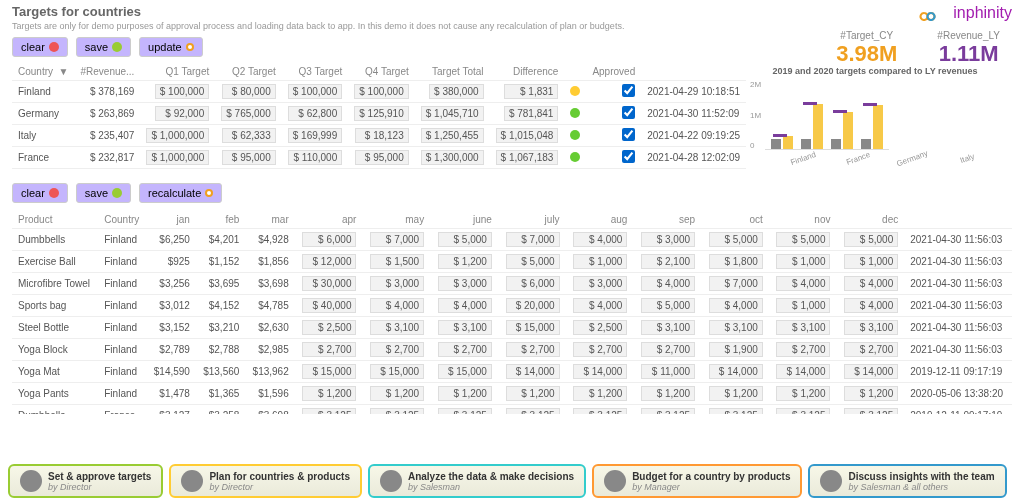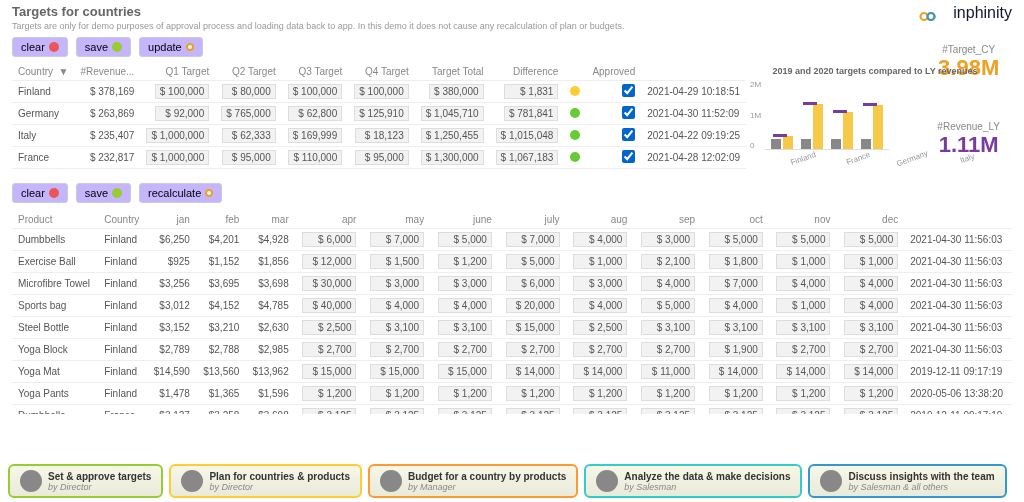--- a/index.html
+++ b/index.html
@@ -1,23 +1,23 @@
 <!DOCTYPE html>
 <html><head>
 <meta charset="utf-8">
 <style>
   * { box-sizing: border-box; margin: 0; padding: 0; }
   body { font-family: Arial, sans-serif; font-size: 11px; color: #555; background: #fff; width: 1024px; height: 502px; overflow: hidden; position: relative; }
   .header { display: flex; justify-content: space-between; align-items: flex-start; padding: 4px 12px 0 12px; }
   .title-block { flex: 1; }
   .title { font-size: 13px; font-weight: bold; color: #666; }
   .subtitle { font-size: 9px; color: #999; margin-top: 2px; }
-  .logo { display: flex; align-items: center; gap: 8px; font-size: 16px; color: #0f172a; }
+  .logo { display: flex; align-items: center; gap: 8px; font-size: 16px; color: #a21caf; }
   .logo svg { width: 28px; height: 16px; }
-  .kpis { position: absolute; right: 24px; top: 44px; display: flex; gap: 40px; flex-direction: column; }
+  .kpis { position: absolute; right: 24px; top: 30px; display: flex; gap: 40px; }
   .kpi { text-align: center; }
   .kpi-label { font-size: 10px; color: #888; }
   .kpi-val { font-size: 22px; font-weight: bold; }
   .kpi-1 .kpi-val { color: #f0a020; }
   .kpi-2 .kpi-val { color: #7a3c9c; }
   .chart-block { position: absolute; right: 24px; top: 66px; width: 250px; }
   .chart-title { font-size: 9px; color: #666; font-weight: bold; text-align:center; margin-bottom:4px;}
   .chart { display: flex; align-items: flex-end; height: 70px; gap: 8px; border-bottom:1px solid #ddd; padding:0 6px;}
   .axis { display:flex; flex-direction:column; justify-content:space-between; height:70px; font-size:8px; color:#999; padding-right:4px;}
   .bar-group { display: flex; align-items: flex-end; gap: 2px; flex:1; justify-content:center; position:relative;}
@@ -413,34 +413,34 @@
         <div class="t2">by Director</div>
       </div>
     </div>
     <div class="step c-yellow">
       <div class="av"></div>
       <div>
         <div class="t1">Plan for countries &amp; products</div>
         <div class="t2">by Director</div>
       </div>
     </div>
+    <div class="step c-teal">
+      <div class="av"></div>
+      <div>
+        <div class="t1">Analyze the data &amp; make decisions</div>
+        <div class="t2">by Salesman</div>
+      </div>
+    </div>
     <div class="step c-orange">
       <div class="av"></div>
       <div>
         <div class="t1">Budget for a country by products</div>
         <div class="t2">by Manager</div>
       </div>
     </div>
-    <div class="step c-teal">
-      <div class="av"></div>
-      <div>
-        <div class="t1">Analyze the data &amp; make decisions</div>
-        <div class="t2">by Salesman</div>
-      </div>
-    </div>
     <div class="step c-blue">
       <div class="av"></div>
       <div>
         <div class="t1">Discuss insights with the team</div>
         <div class="t2">by Salesman &amp; all others</div>
       </div>
     </div>
   </div>
 
 </body></html>

